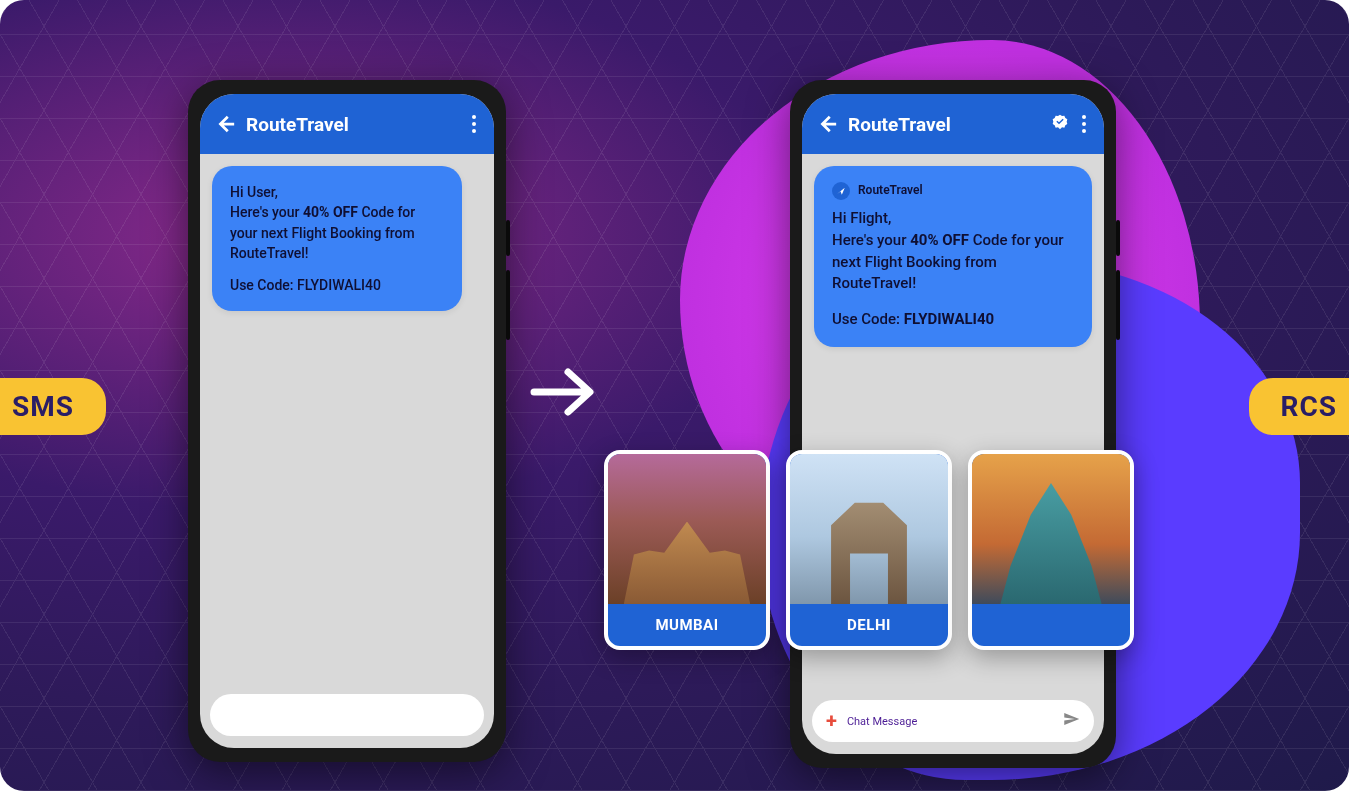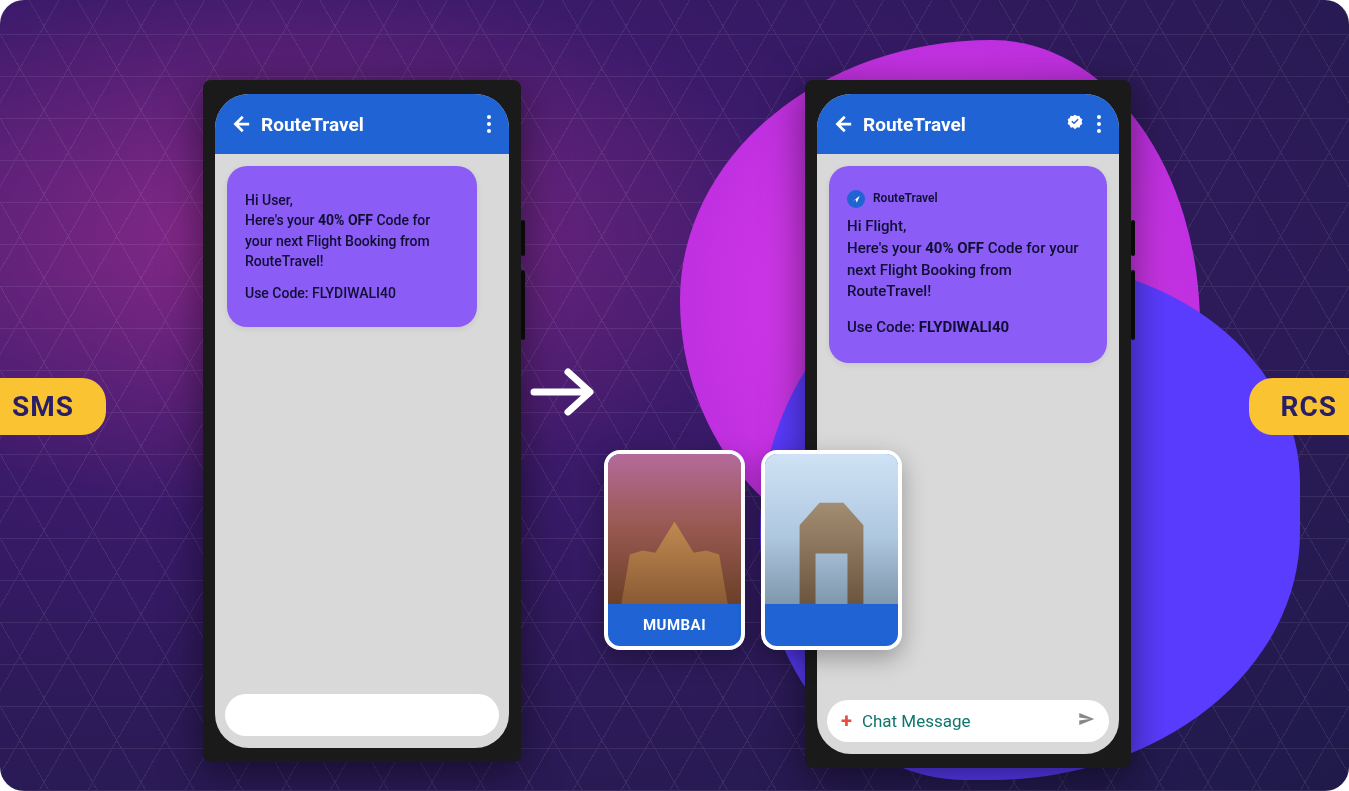--- a/index.html
+++ b/index.html
@@ -54,25 +54,24 @@
   letter-spacing: 1px;
   z-index: 5;
 }
 .tag.left { left: -12px; top: 378px; border-top-left-radius: 0; border-bottom-left-radius: 0; padding-left: 24px; }
 .tag.right { right: -12px; top: 378px; border-top-right-radius: 0; border-bottom-right-radius: 0; padding-right: 24px; }
 
 
 .phone {
   position: absolute;
   background: #1a1a1a;
-  border-radius: 8px;
+  border-radius: 32px;
   padding: 14px 12px;
   box-shadow: 0 10px 40px rgba(0,0,0,0.5);
   z-index: 10;
-  margin-left: 15px;
 }
 .phone.sms { left: 188px; top: 80px; width: 318px; height: 682px; }
 .phone.rcs { left: 790px; top: 80px; width: 326px; height: 688px; }
 .phone::after, .phone::before {
   content: '';
   position: absolute;
   background: #0a0a0a;
 }
 .phone::before { right: -4px; top: 140px; width: 4px; height: 36px; border-radius: 3px; }
 .phone::after { right: -4px; top: 190px; width: 4px; height: 70px; border-radius: 3px; }
@@ -96,23 +95,23 @@
   height: 60px;
 }
 .appbar .back { width: 22px; height: 22px; }
 .appbar .title { font-weight: 700; font-size: 19px; flex: 1; }
 .appbar .menu { display: flex; flex-direction: column; gap: 3px; padding: 4px; }
 .appbar .menu span { width: 4px; height: 4px; background: #fff; border-radius: 50%; }
 
 .msgarea { flex: 1; padding: 12px 12px 0 12px; display: flex; flex-direction: column; }
 
 .bubble {
-  background: #8b5cf6;
+  background: #3b82f6;
   border-radius: 20px;
-  padding: 24px 18px;
+  padding: 16px 18px;
   font-size: 14px;
   line-height: 1.45;
   color: #0f0f33;
   font-weight: 500;
   box-shadow: 0 2px 6px rgba(0,0,0,0.08);
 }
 .phone.sms .bubble { max-width: 250px; }
 
 .sender-row { display: flex; align-items: center; gap: 8px; margin-bottom: 8px; }
 .sender-row .avatar { width: 18px; height: 18px; border-radius: 50%; background: #1f63d4; display: flex; align-items: center; justify-content: center; }
@@ -125,21 +124,21 @@
   border-radius: 22px;
   height: 42px;
 }
 .inputbar.rcs {
   display: flex;
   align-items: center;
   padding: 0 14px;
   gap: 10px;
 }
 .inputbar.rcs .plus { color: #e74c3c; font-size: 20px; font-weight: 700; }
-.inputbar.rcs .placeholder { flex: 1; color: #0f766e; font-size: 17px; }
+.inputbar.rcs .placeholder { flex: 1; color: #4c1d95; font-size: 11px; }
 .inputbar.rcs .send { color: #888; }
 
 
 .arrow {
   position: absolute;
   left: 528px;
   top: 364px;
   z-index: 20;
 }
 .arrow svg { width: 70px; height: 56px; }
@@ -147,21 +146,21 @@
 
 .cards {
   position: absolute;
   left: 604px;
   top: 450px;
   display: flex;
   gap: 16px;
   z-index: 30;
 }
 .card {
-  width: 141px;
+  width: 166px;
   background: #1f63d4;
   border: 4px solid #fff;
   border-radius: 16px;
   overflow: hidden;
   box-shadow: 0 8px 24px rgba(0,0,0,0.3);
   display: flex;
   flex-direction: column;
 }
 .card .img {
   width: 100%;
@@ -286,15 +285,19 @@
     </div>
   </div>
 
   <div class="cards">
     <div class="card">
       <div class="img"></div>
       <div class="label">MUMBAI</div>
     </div>
     <div class="card">
       <div class="img"></div>
+      <div class="label">DELHI</div>
+    </div>
+    <div class="card">
+      <div class="img"></div>
     </div>
   </div>
 </div>
 
 </body></html>

